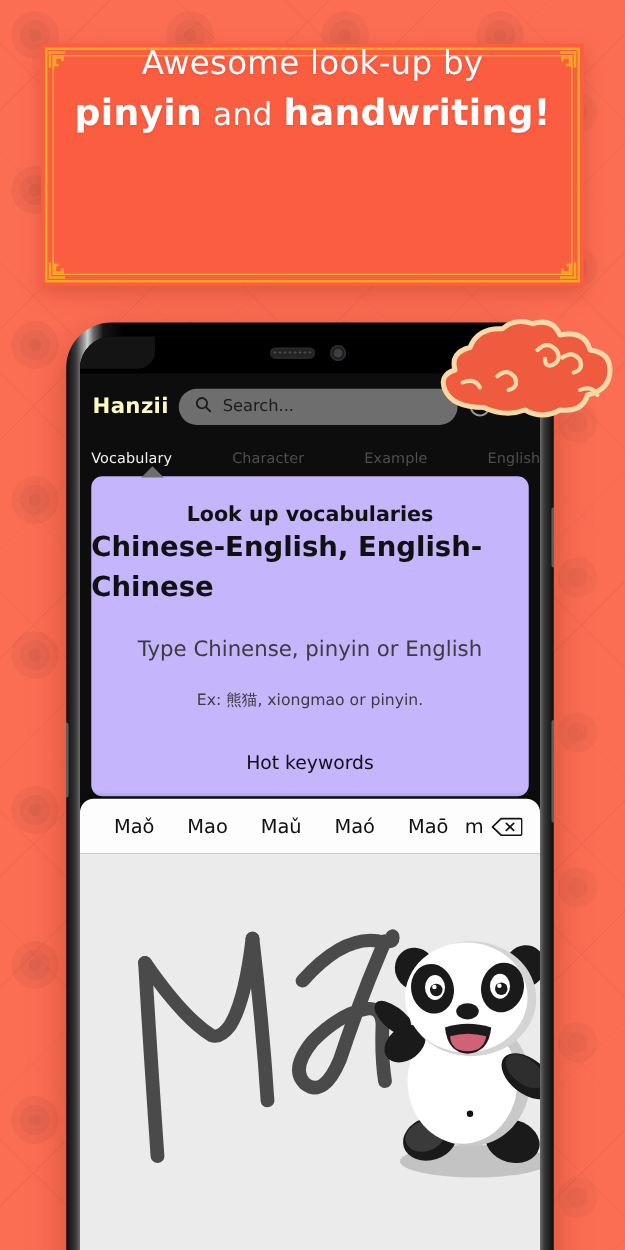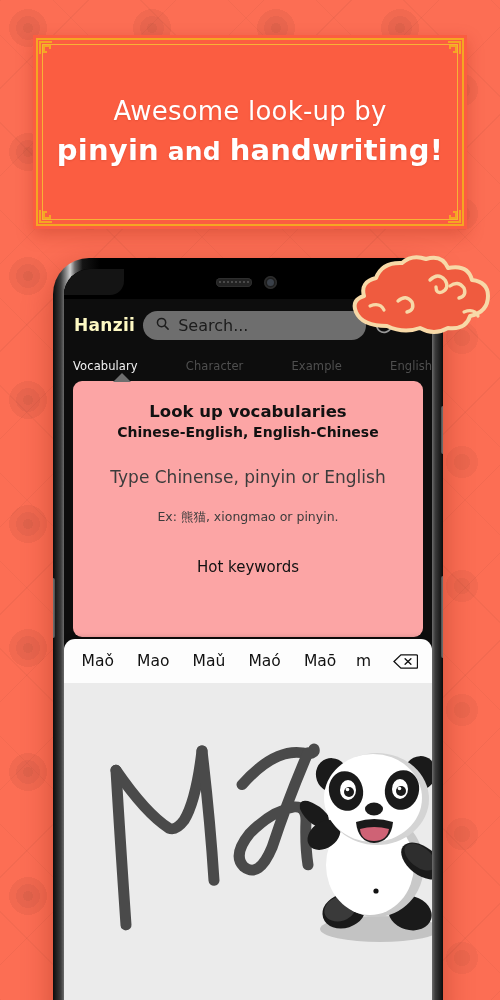--- a/index.html
+++ b/index.html
@@ -49,30 +49,30 @@
   .corner .v2{ width:2px;  height:8px; left:4px; top:4px; }
   .corner .d1{ width:4px;  height:2px; left:4px; top:10px;}
   .corner .d2{ width:2px;  height:4px; left:10px; top:4px;}
   .c-tl{ left:6px;  top:6px;  transform:rotate(0deg); }
   .c-tr{ right:6px; top:6px;  transform:rotate(90deg); }
   .c-br{ right:6px; bottom:6px; transform:rotate(180deg); }
   .c-bl{ left:6px;  bottom:6px; transform:rotate(270deg); }
 
   #banner-text{
     position:absolute; inset:0;
-    display:flex; flex-direction:column; justify-content:center; align-items:center;
+    display:flex; flex-direction:column; justify-content:flex-start; align-items:center;
     color:#ffffff;
     font-family:"DejaVu Sans", sans-serif;
     letter-spacing:.2px;
     text-shadow:0 1px 2px rgba(140,30,10,.18);
   }
   #banner-line1{ font-size:26px; font-weight:400; line-height:1.30; }
   #banner-line2{ font-size:27px; line-height:1.32; margin-top:2px; white-space:nowrap;}
   #banner-line2 .b{ font-weight:700; font-size:29px; }
-  #banner-line2 .n{ font-weight:700; font-size:25px; }
+  #banner-line2 .n{ font-weight:400; font-size:25px; }
 
   
   #phone{
     position:absolute; left:53px; top:258px; width:390px; height:760px;
     border-radius:36px 36px 0 0;
     background:linear-gradient(90deg,#0c0c0c 0%,#3b3b3b 2%,#8e8e8e 3.4%,#cfcfcf 4.4%,#6a6a6a 5.6%,#141414 7.6%,#000 12%,#000 88%,#141414 92.4%,#6a6a6a 94.4%,#cfcfcf 95.6%,#8e8e8e 96.6%,#3b3b3b 98%,#0c0c0c 100%);
     box-shadow:0 10px 30px rgba(120,20,0,.35);
     overflow:hidden;
   }
   #phone-screen{
@@ -110,54 +110,54 @@
     display:flex; align-items:center; padding:0 10px; gap:8px; background:#0d0d0d;
   }
   #app-logo{
     color:#fef9c3; font-size:17px; font-weight:700; letter-spacing:.3px;
     font-family:"DejaVu Sans", sans-serif; white-space:nowrap;
   }
   #search-bar{
     flex:1; height:29px; border-radius:15px; background:#6e6e6e;
     display:flex; align-items:center; padding:0 12px; gap:8px; min-width:0;
   }
-  #search-placeholder{ color:#1c1c1c; font-size:16px; white-space:nowrap; }
+  #search-placeholder{ color:#1c1c1c; font-size:13px; white-space:nowrap; }
   #history-button, #settings-button{ flex:0 0 auto; display:flex; align-items:center; }
 
   
   #tab-bar{
     position:absolute; left:0; top:82px; width:100%; height:30px;
     display:flex; align-items:center; justify-content:space-between;
     padding:0 9px; background:#0d0d0d;gap:48px;
   }
   .tab{ font-size:11.5px; color:#4f4f4f; white-space:nowrap; letter-spacing:.1px; }
   .tab.active{ color:#f2f2f2; }
 
   
   #content-card{
     position:absolute; left:9px; top:112px; right:9px; height:256px;
-    background:#fca5a5; border-radius:9px;
+    background:#c4b5fd; border-radius:9px;
     display:flex; flex-direction:column; align-items:center; padding-top:19px;
   }
   #card-caret{
     position:absolute; left:40px; top:-8px; width:0; height:0;
     border-left:9px solid transparent; border-right:9px solid transparent;
     border-bottom:9px solid #6e6e6e;
   }
   #lookup-title1{ font-size:16.5px; color:#111; font-weight:600; line-height:1.42; }
-  #lookup-title2{ font-size:14px; color:#111; font-weight:600; line-height:1.42; }
+  #lookup-title2{ font-size:22px; color:#111; font-weight:600; line-height:1.42; }
   #hint-type{ font-size:17px; color:#3c3c3c; margin-top:24px; }
   #hint-example{ font-size:12.5px; color:#3c3c3c; margin-top:22px; }
   #hot-keywords-title{ font-size:15px; color:#111; font-weight:400; margin-top:32px; }
 
   
   #suggestion-bar{
     position:absolute; left:0; top:370px; width:100%; height:44px;
     background:#fdfdfd; border-radius:11px 11px 0 0;
-    display:flex; align-items:center; padding:0 14px; gap:16px;
+    display:flex; align-items:center; padding:0 14px; gap:0;
     box-shadow:0 -2px 5px rgba(0,0,0,.18);
   }
   .sugg{ flex:1 1 auto; text-align:center; font-size:15.5px; color:#111; font-weight:500; }
   .sugg.short{ flex:0 0 auto; padding-right:6px; }
   #backspace-key{ flex:0 0 auto; display:flex; align-items:center; }
 
   
   #handwriting-pad{
     position:absolute; left:0; top:414px; width:100%; bottom:0;
     background:#ebebeb; overflow:hidden;

